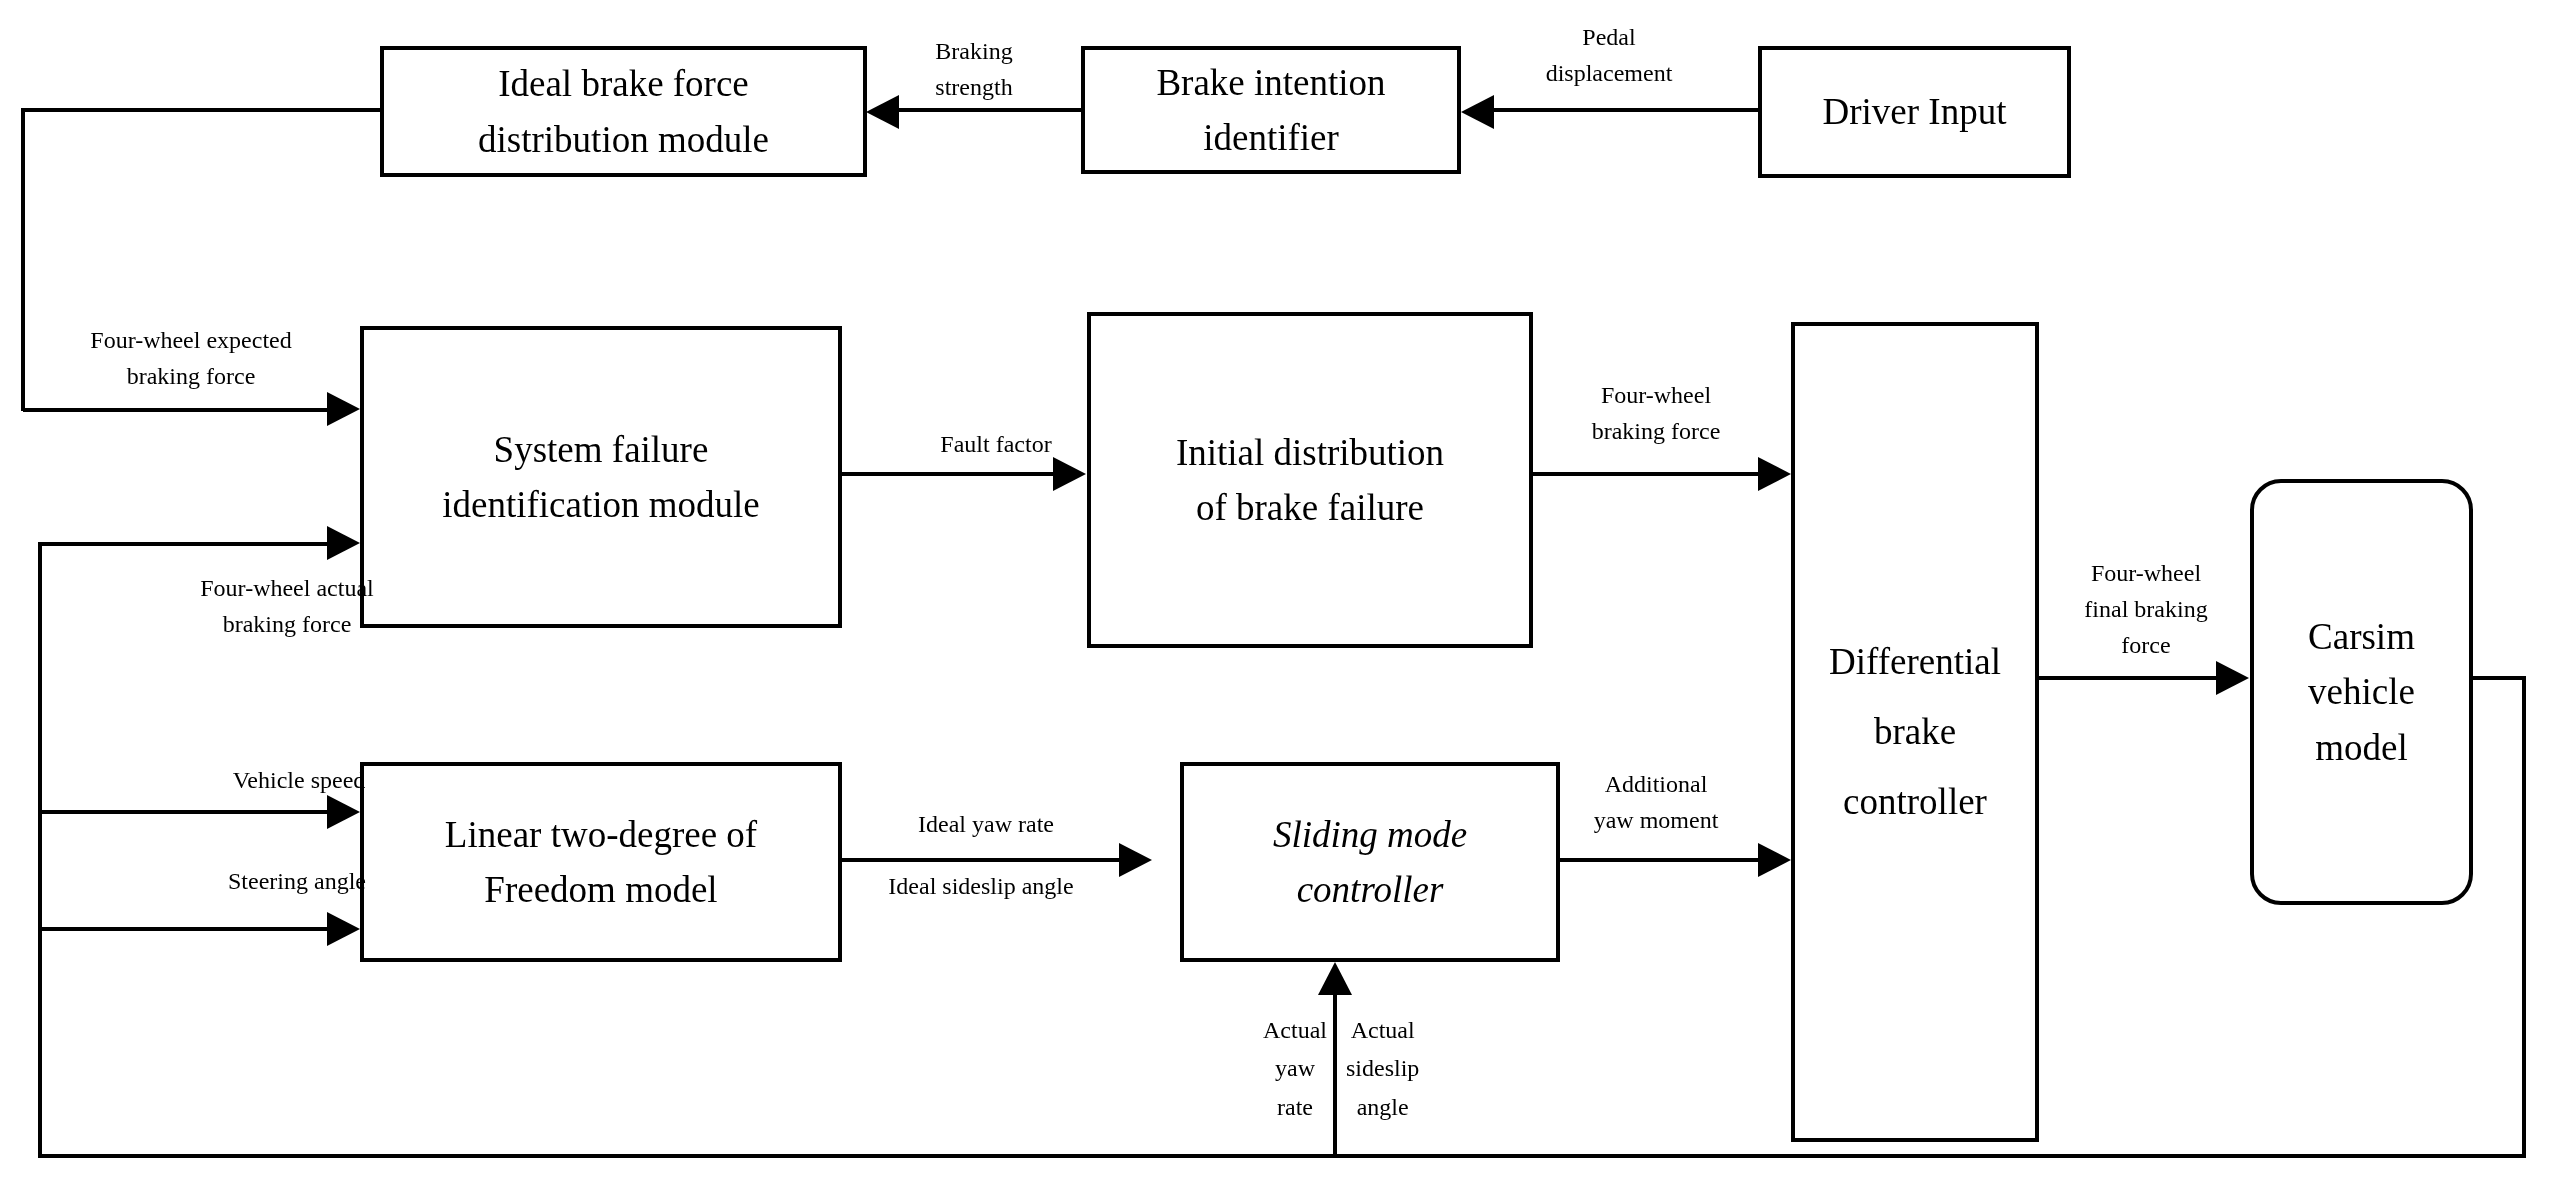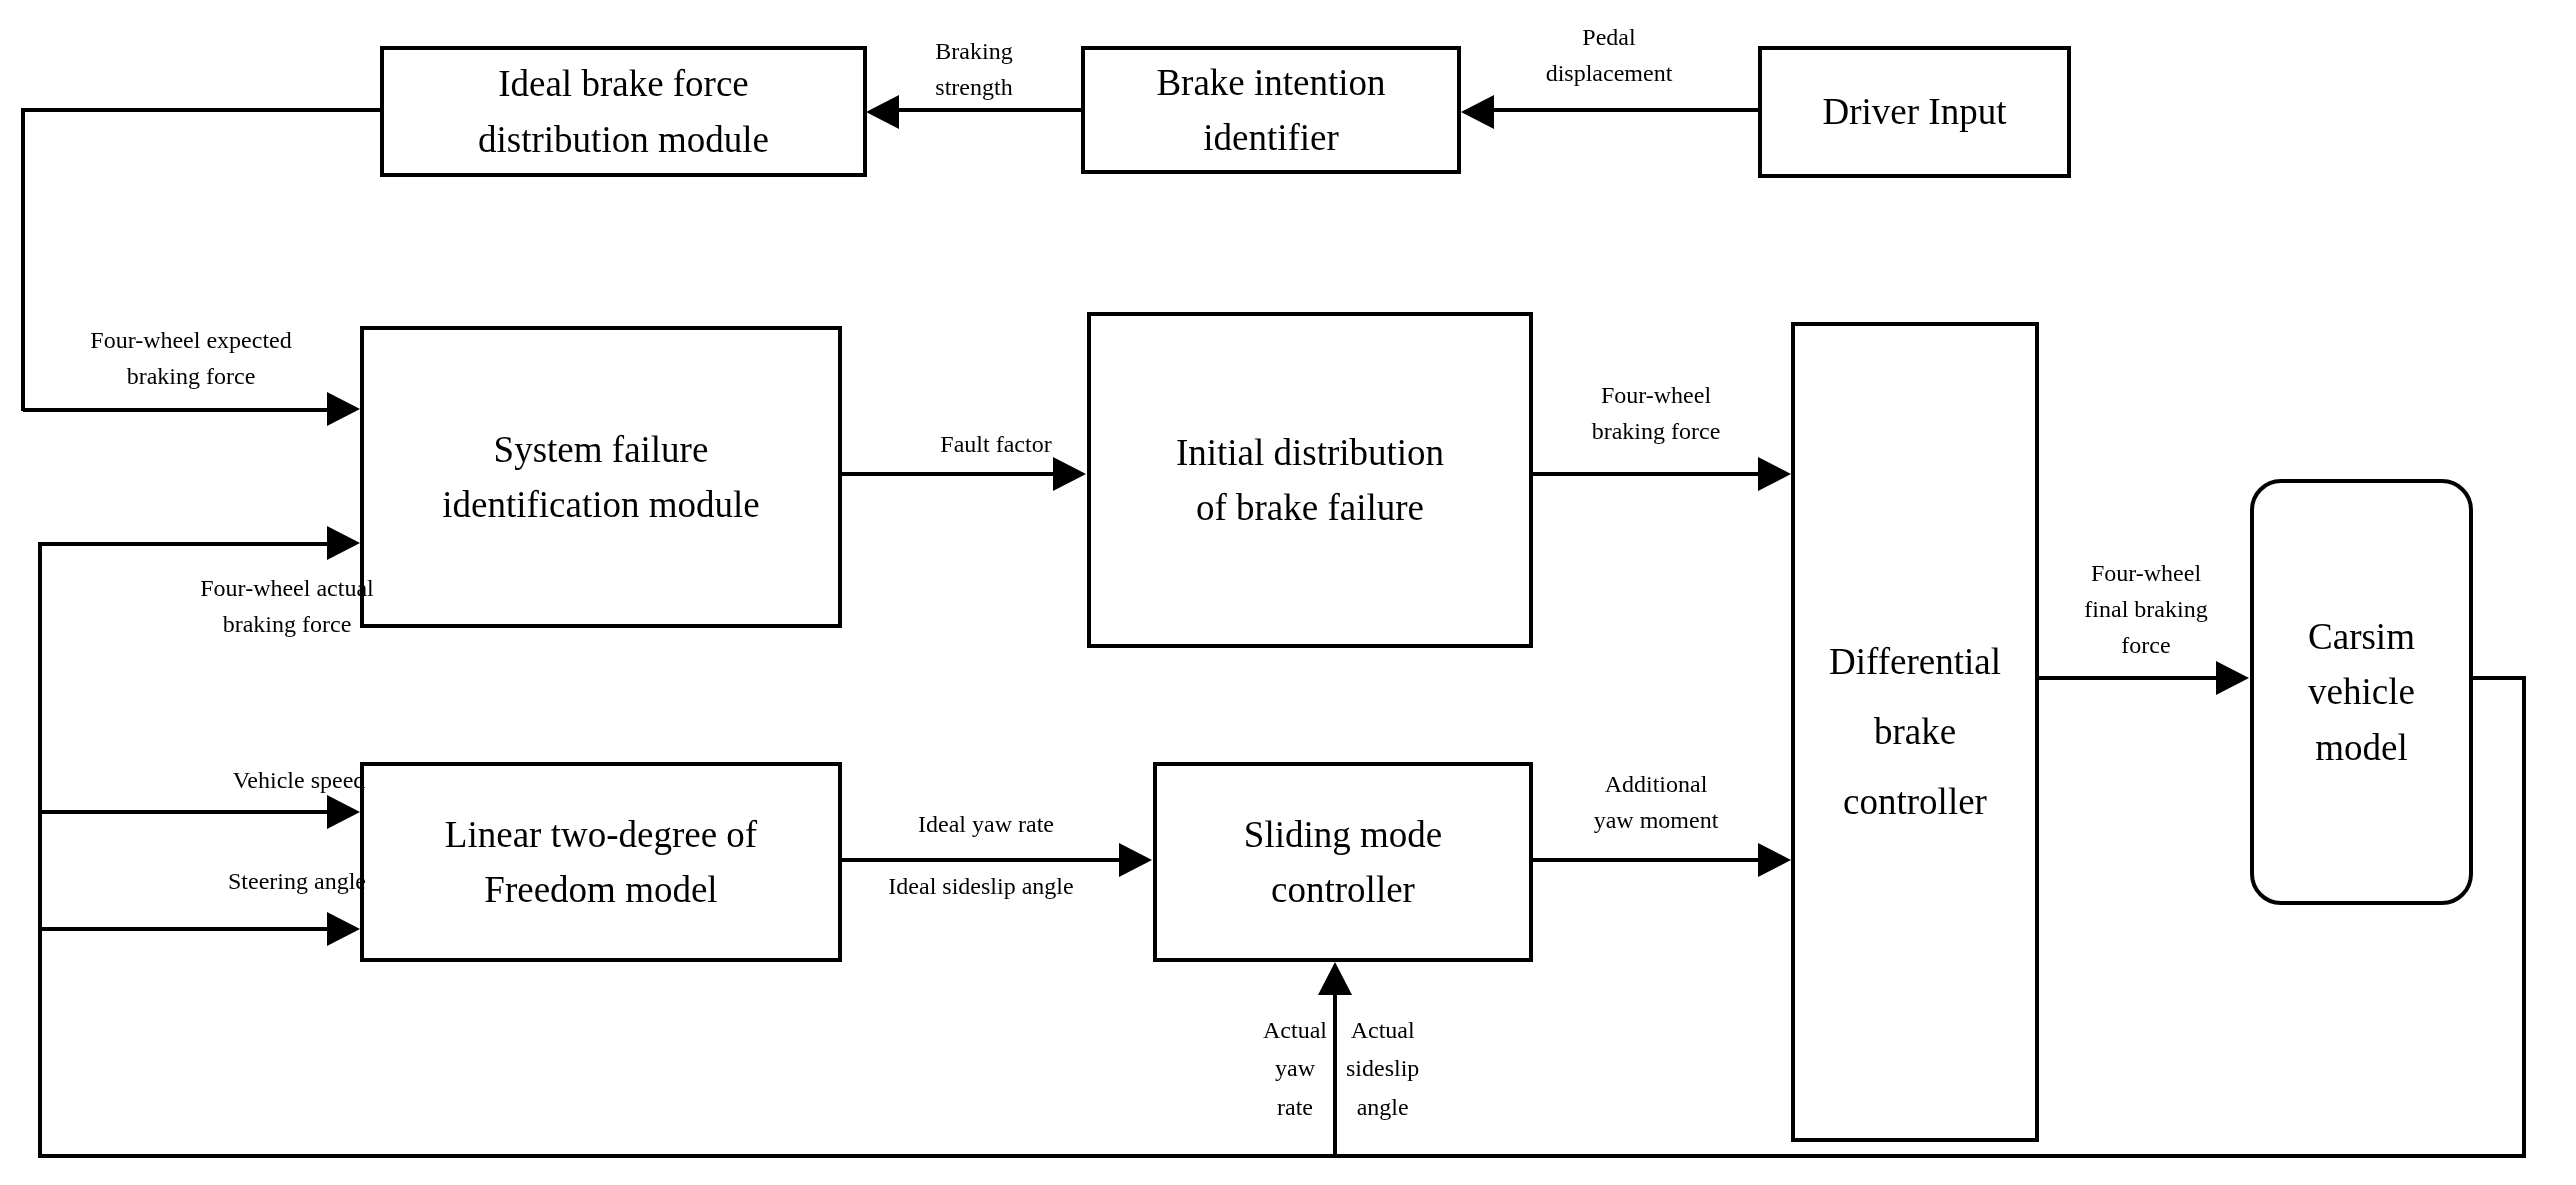--- a/index.html
+++ b/index.html
@@ -44,21 +44,21 @@
 
   
   #b-ideal   { left:380px;  top:46px;   width:487px; height:131px;font-family:Liberation Serif, serif; }
   #b-intent  { left:1081px; top:46px;   width:380px; height:128px; }
   #b-driver  { left:1758px; top:46px;   width:313px; height:132px; }
   #b-sysfail { left:360px;  top:326px;  width:482px; height:302px; }
   #b-initdist{ left:1087px; top:312px;  width:446px; height:336px; }
   #b-diff    { left:1791px; top:322px;  width:248px; height:820px; line-height:1.9; }
   #b-carsim  { left:2250px; top:479px;  width:223px; height:426px;border-radius:31px; }
   #b-linear  { left:360px;  top:762px; width:482px; height:200px; }
-  #b-sliding { left:1153px; top:762px; width:380px; height:200px; }
+  #b-sliding { left:1180px; top:762px; width:380px; height:200px;font-style:italic; }
 
   
   #l-braking  { left:974px; top:33px; }
   #l-pedal    { left:1609px; top:18.7px; }
   #l-fwexp    { left:191px;  top:322px; }
   #l-fwact    { left:287px;  top:570px; }
   #l-vspeed   { left:299px;  top:762px; }
   #l-sangle   { left:297px;  top:863px; }
   #l-fault    { left:996px; top:426px; }
   #l-fwbrake  { left:1656px; top:377px; }

